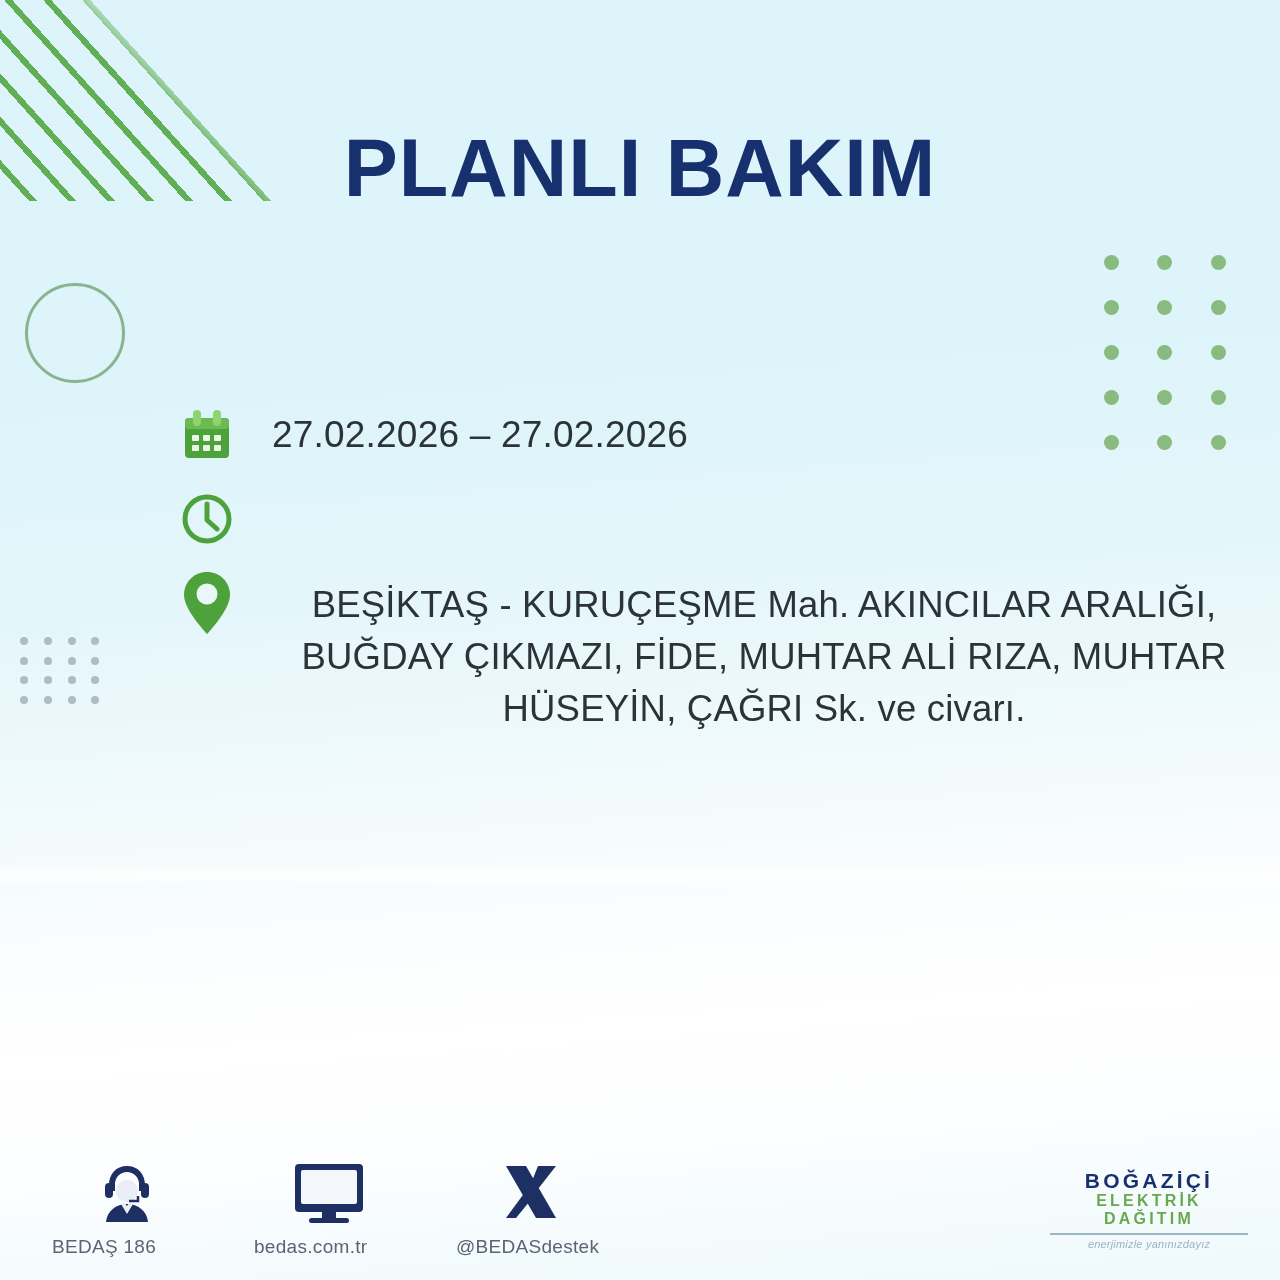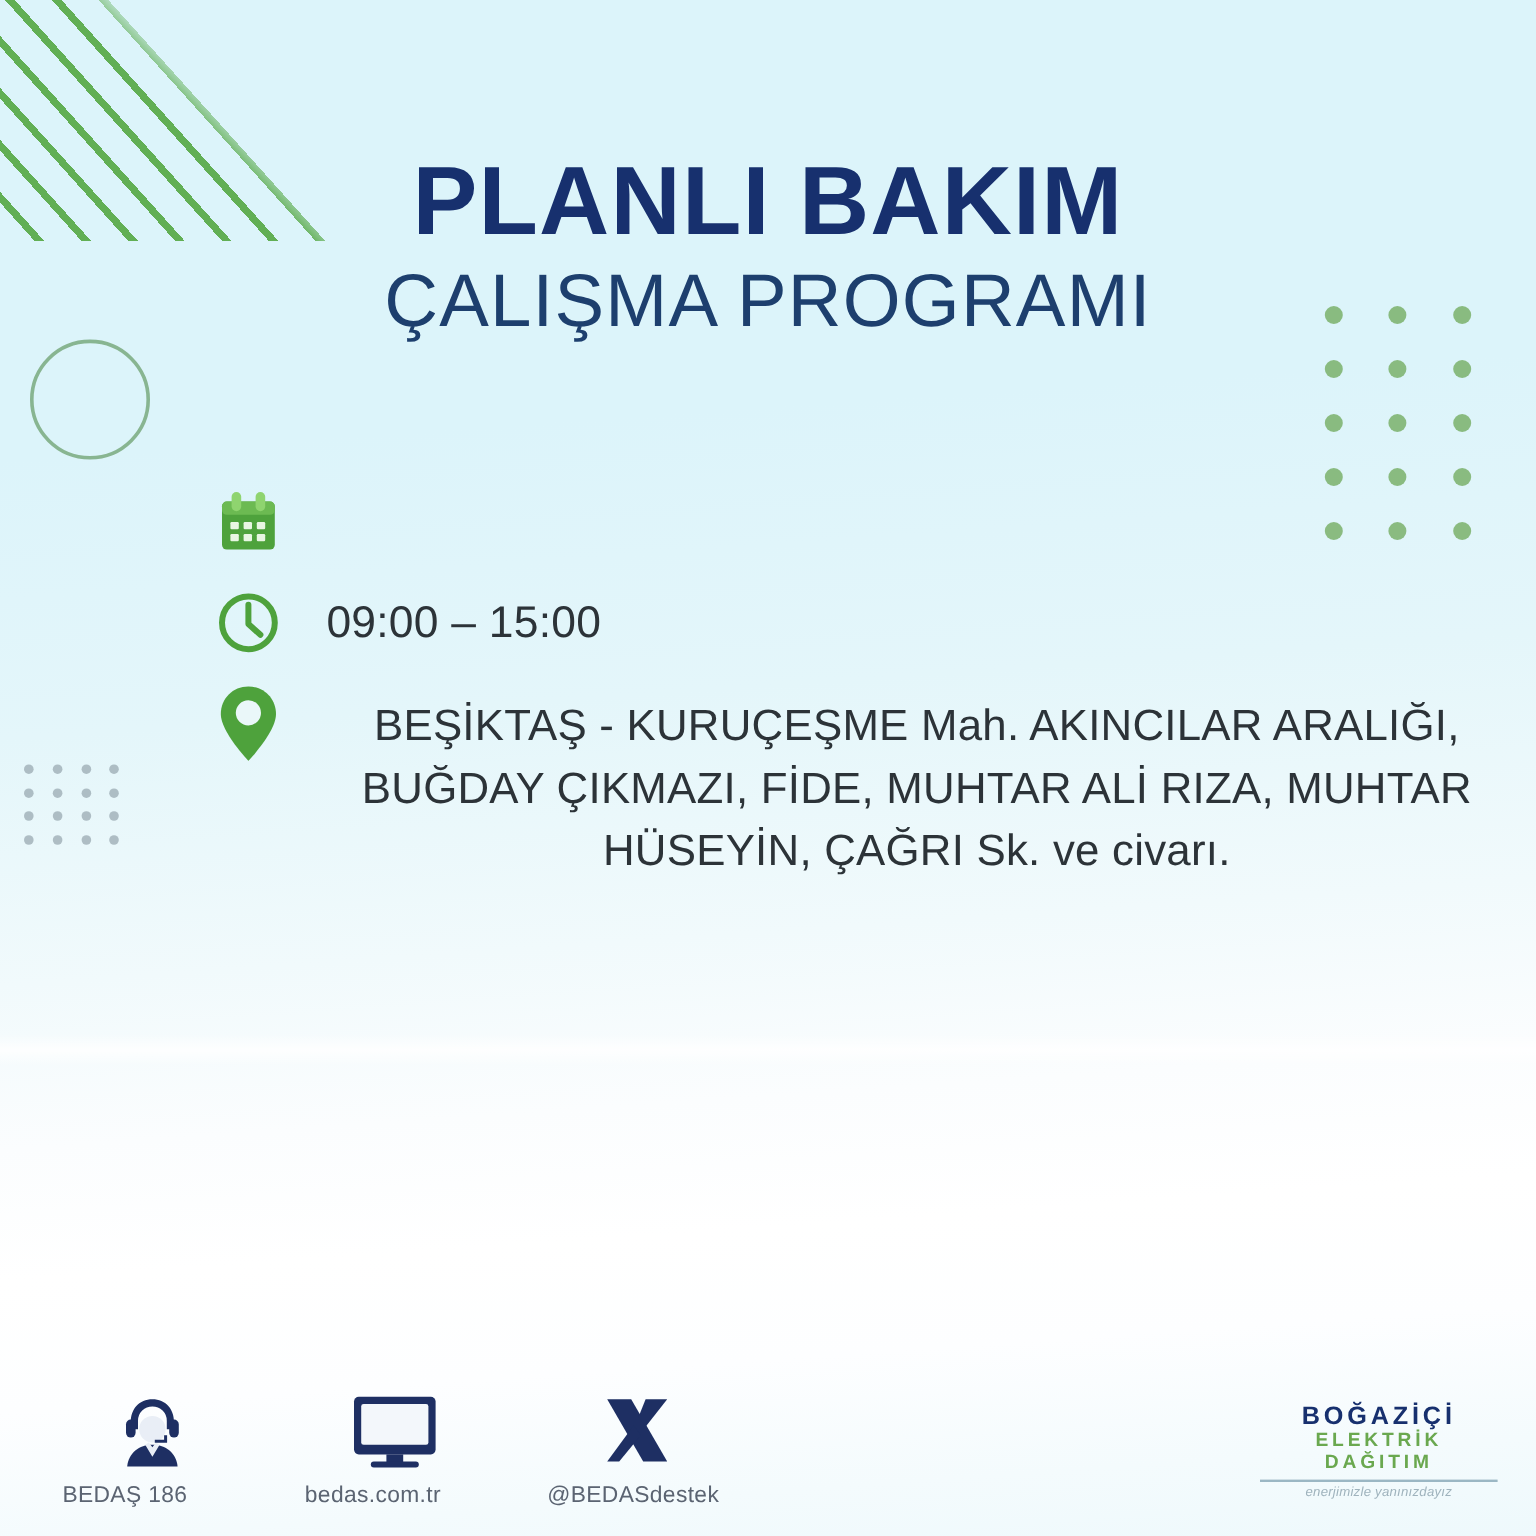--- a/index.html
+++ b/index.html
@@ -172,21 +172,20 @@
       <i></i>
       <i></i>
       <i></i>
       <i></i>
   </div>
 
   <div class="band"></div>
 
   <div class="header">
     <div class="title-main">PLANLI BAKIM</div>
-    <div class="title-sub">ÇALIŞMA PROGRAMI</div>
   </div>
 
   <div class="info">
 
     <div class="row">
       <span class="ico">
         <svg width="56" height="56" viewBox="0 0 56 56">
           <rect x="6" y="11" width="44" height="40" rx="4" fill="#4ea23c"></rect>
           <rect x="6" y="11" width="44" height="11" rx="4" fill="#6cba52"></rect>
           <rect x="14" y="3" width="8" height="16" rx="4" fill="#8fd46f"></rect>
@@ -194,30 +193,30 @@
           <g fill="#e8f6e2">
             <rect x="13" y="28" width="7" height="6" rx="1"></rect>
             <rect x="24" y="28" width="7" height="6" rx="1"></rect>
             <rect x="35" y="28" width="7" height="6" rx="1"></rect>
             <rect x="13" y="38" width="7" height="6" rx="1"></rect>
             <rect x="24" y="38" width="7" height="6" rx="1"></rect>
             <rect x="35" y="38" width="7" height="6" rx="1"></rect>
           </g>
         </svg>
       </span>
+      <span class="txt">27.02.2026 – 27.02.2026</span>
     </div>
 
     <div class="row">
       <span class="ico">
         <svg width="56" height="56" viewBox="0 0 56 56">
           <circle cx="28" cy="28" r="22" fill="none" stroke="#4ea23c" stroke-width="5"></circle>
           <path d="M28 13 L28 29 L38 38" fill="none" stroke="#4ea23c" stroke-width="5" stroke-linecap="round" stroke-linejoin="round"></path>
         </svg>
       </span>
-      <span class="txt">09:00 – 15:00</span>
     </div>
 
 
     <div class="row address">
       <span class="ico">
         <svg width="54" height="66" viewBox="0 0 54 66">
           <path d="M27 2 C14 2 4 12 4 25 C4 40 27 64 27 64 C27 64 50 40 50 25 C50 12 40 2 27 2 Z" fill="#4ea23c"></path>
           <circle cx="27" cy="24" r="10.5" fill="#eaf7f9"></circle>
         </svg>
       </span>

